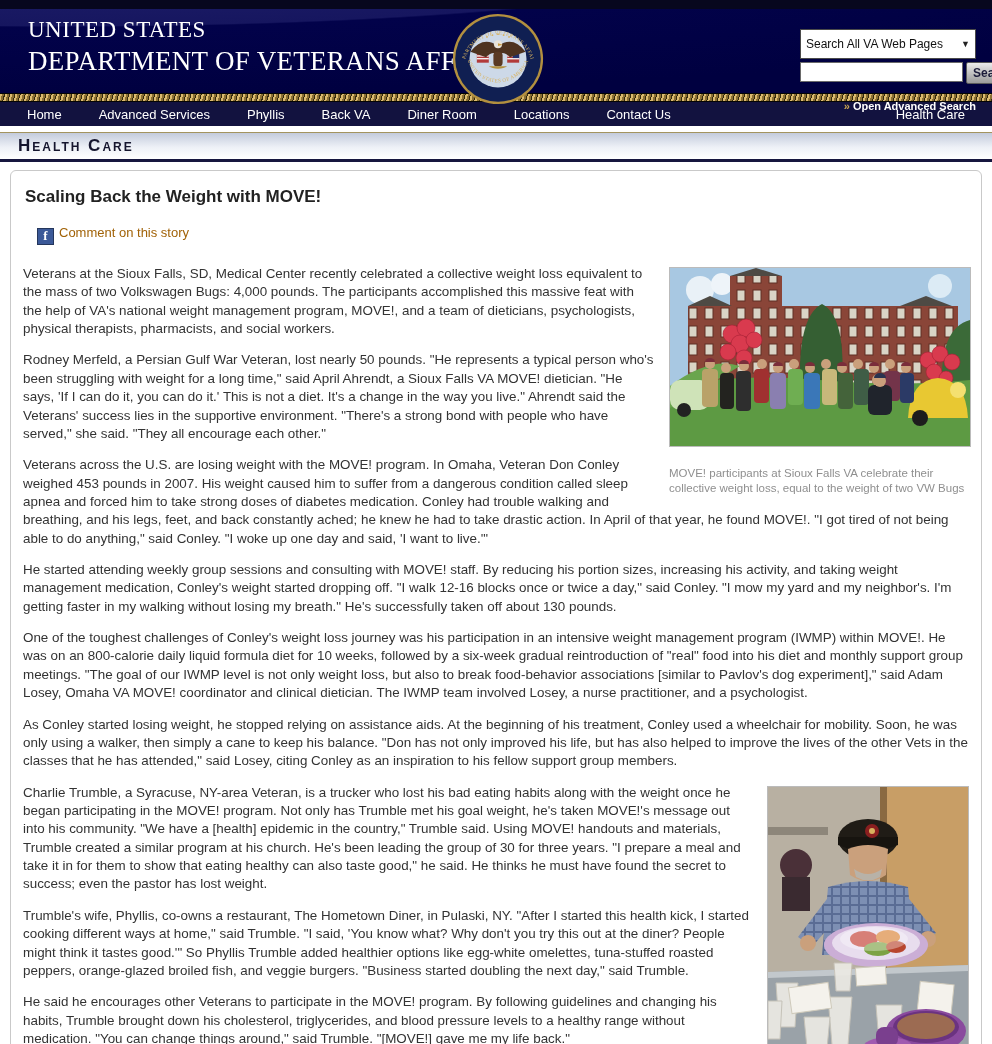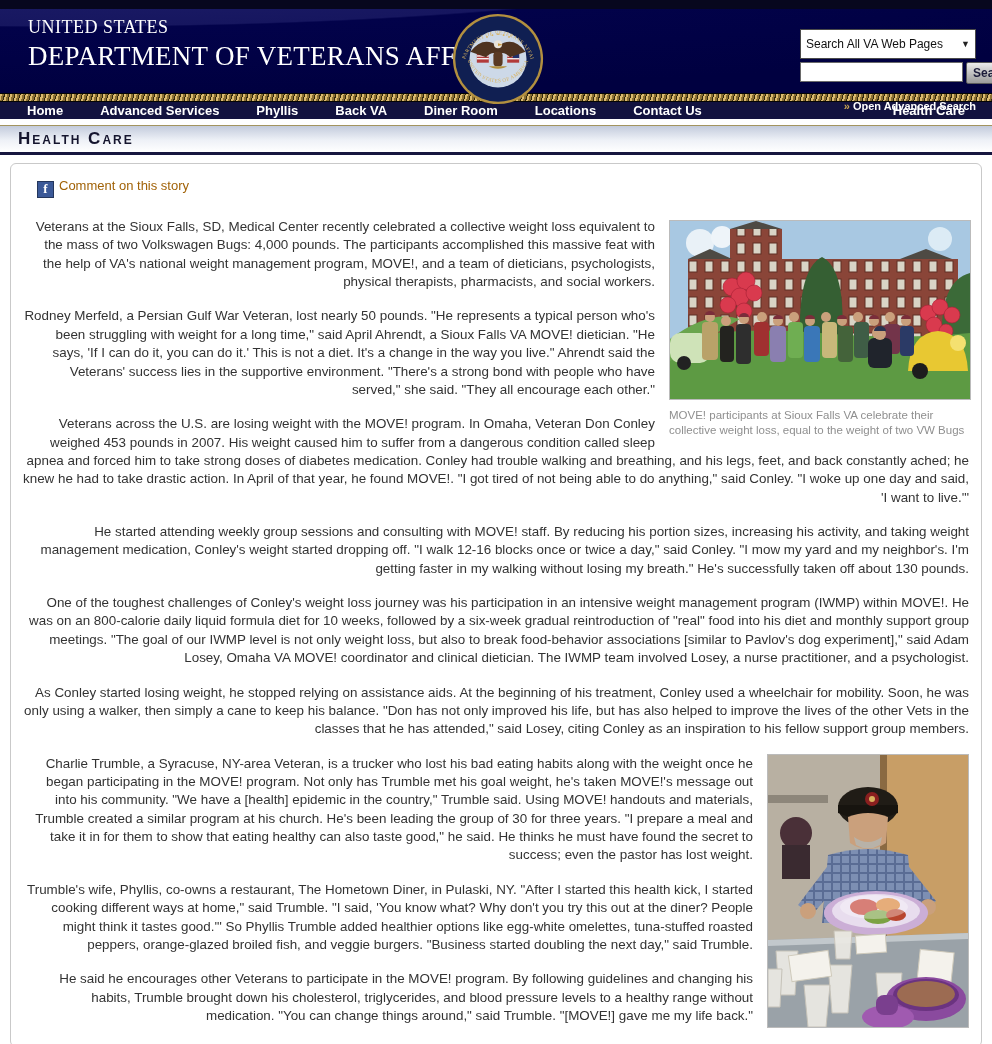--- a/index.html
+++ b/index.html
@@ -4,66 +4,66 @@
 <style>
   html,body{margin:0;padding:0;background:#fff;}
   body{width:992px;font-family:"Liberation Sans","DejaVu Sans",sans-serif;color:#333;}
   a{cursor:pointer;}
 
   
   .top-strip{height:9px;background:#07071e;}
   .masthead{position:relative;height:84px;
     background:radial-gradient(ellipse 135% 160% at 6% -60%, #21216e 0%, #16165f 50%, #02024a 51%, #000040 100%);}
   .agency{position:absolute;left:28px;top:8px;color:#fff;font-family:"Liberation Serif","DejaVu Serif",serif;}
-  .agency .line1{font-size:18px;letter-spacing:.5px;}
+  .agency .line1{font-size:23px;letter-spacing:.5px;}
   .agency .line2{font-size:27px;letter-spacing:.3px;margin-top:3px;}
 
   .seal{position:absolute;left:452px;top:4px;width:92px;height:92px;z-index:6;}
 
   .search{position:absolute;right:16px;top:20px;width:176px;font-size:12px;}
   .fake-select{display:flex;justify-content:space-between;align-items:center;background:#fff;border:1px solid #4a4a4a;
     height:20px;padding:4px 5px;color:#111;}
   .fake-select .arrow{font-size:9px;color:#222;}
   .search-row2{display:flex;margin-top:3px;}
   .search-input{flex:1;height:20px;border:1px solid #6a6a6a;box-sizing:border-box;padding:0 3px;font-size:12px;}
   .search-btn{width:58px;height:22px;margin-left:3px;background:linear-gradient(#ececec,#bdbdbd 55%,#9c9c9c);
     border:1px solid #5a5a5a;font-weight:bold;color:#1c1c3a;font-size:12px;border-radius:2px;}
   .advanced{margin-top:16px;text-align:right;font-size:11px;font-weight:bold;}
   .advanced .chev{color:#c9a552;margin-right:3px;text-decoration:none;}
   .advanced a{color:#fff;}
 
   .rope{height:7px;border-top:1px solid #050505;border-bottom:1px solid #050505;
     background:repeating-linear-gradient(105deg,#dcbb6e 0 2px,#8a6f33 2px 4px,#33290f 4px 5px);}
 
   
-  .nav{display:flex;align-items:center;height:17px;background:#12123f;padding:0 27px;gap:37px;
-    font-size:13px;font-weight:bold;}
+  .nav{display:flex;align-items:center;height:24px;background:#12123f;padding:0 27px;gap:37px;
+    font-size:13px;font-weight:normal;}
   .nav a{color:#fff;text-decoration:none;white-space:nowrap;}
   .nav .nav-right{margin-left:auto;}
 
   
   .section-band{margin-top:6px;height:26px;border-top:1px solid #a3945f;border-bottom:3px solid #16163f;
     background:linear-gradient(#c3cbdc,#eef1f7 55%,#ffffff);display:flex;align-items:center;padding-left:18px;}
   .section-band h2{margin:0;font-size:17px;font-weight:bold;color:#15152e;font-variant:small-caps;letter-spacing:2px;}
 
   
   .content{margin:8px 10px 4px;border:1px solid #c9c9c9;border-radius:6px;padding:14px 12px 8px;min-height:842px;}
   .article-title{font-size:17px;font-weight:bold;color:#222;margin:2px 0 18px 2px;}
   .comment-row{margin:0 0 20px 14px;font-size:13px;}
   .fb-icon{display:inline-block;width:15px;height:15px;background:#3b5998;border:1px solid #24365c;color:#fff;
     font-weight:bold;font-family:"Liberation Serif",serif;font-size:13px;text-align:center;line-height:14px;
     vertical-align:-3px;margin-right:5px;}
   .comment-row a{color:#a16207;}
 
   .article-body{font-size:13.4px;line-height:1.37;color:#333;}
-  .article-body p{margin:16px 0 13px;text-align:right;}
+  .article-body p{margin:4px 0 13px;}
   figure{margin:0;}
   .fig1{float:right;width:300px;margin:2px 0 4px 14px;}
   .fig2{float:right;width:202px;margin:2px 0 4px 14px;}
-  figcaption{font-size:11.5px;color:#8f8f8f;line-height:1.3;margin-top:8px;}
+  figcaption{font-size:11.5px;color:#8f8f8f;line-height:1.3;margin-top:19px;}
   .photo{display:block;border:1px solid #bbb;}
 </style>
 </head>
 <body>
 
 <div class="top-strip"></div>
 <div class="masthead">
   <div class="agency">
     <div class="line1">UNITED STATES</div>
     <div class="line2">DEPARTMENT OF VETERANS AFFAIRS</div>
@@ -133,20 +133,21 @@
   <a>Locations</a>
   <a>Contact Us</a>
   <a class="nav-right">Health Care</a>
 </div>
 
 <div class="section-band">
   <h2>Health Care</h2>
 </div>
 
 <div class="content">
+  <h1 class="article-title">Scaling Back the Weight with MOVE!</h1>
 
   <div class="comment-row">
     <span class="fb-icon">f</span><a>Comment on this story</a>
   </div>
 
   <div class="article-body">
 
     <figure class="fig1">
       <svg class="photo" width="300" height="178" viewBox="0 0 300 178">
         <rect width="300" height="178" fill="#a8c8e2"></rect>

